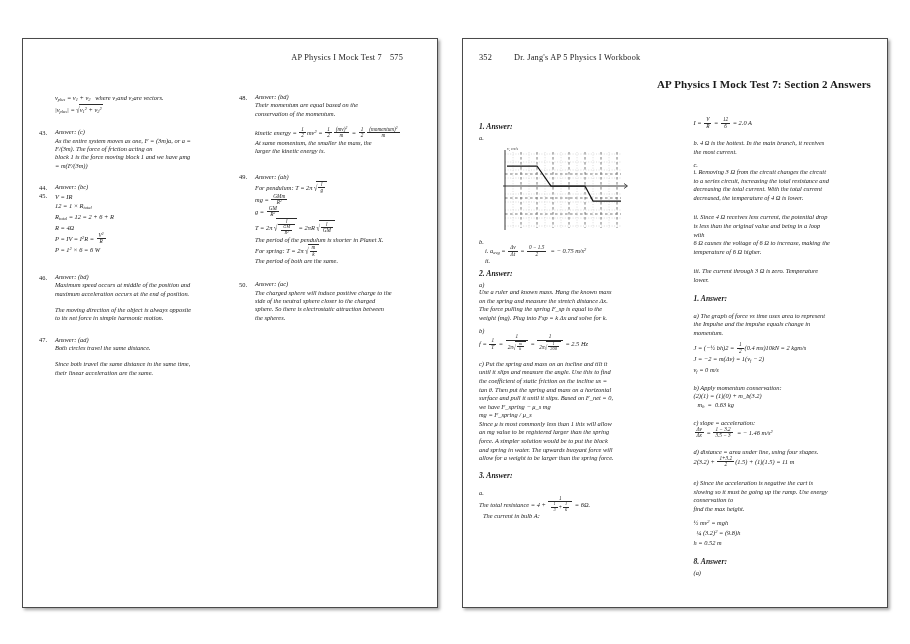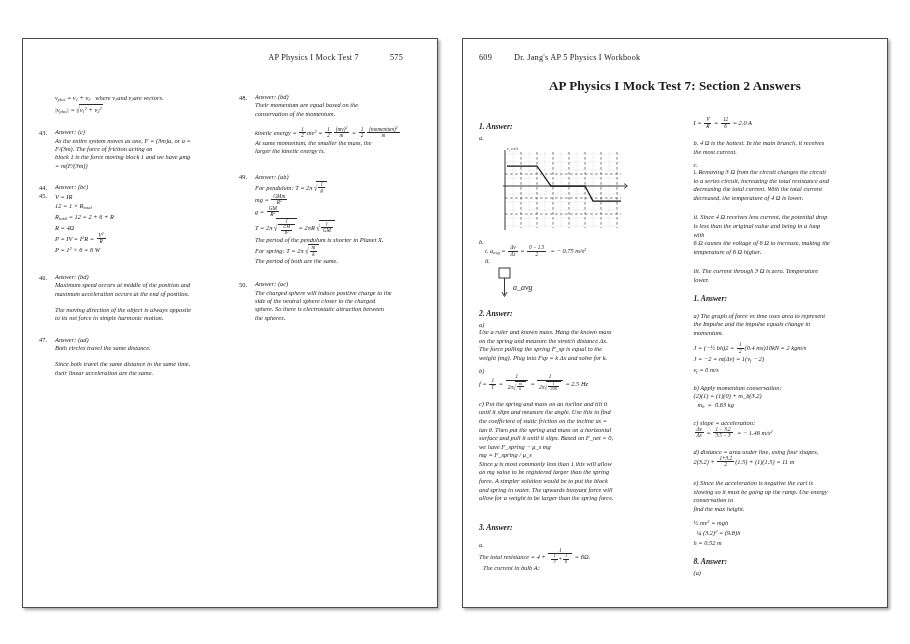--- a/index.html
+++ b/index.html
@@ -8,23 +8,23 @@
   .page{position:absolute;top:38px;height:570px;background:#ffffff;
         border:1px solid #4a4a4a;box-sizing:border-box;
         box-shadow:2px 2px 3px rgba(0,0,0,0.35);}
   .page-left{left:22px;width:416px;}
   .page-right{left:462px;width:426px;}
   .inner{position:absolute;inset:0;padding:14px 16px 10px 16px;box-sizing:border-box;}
 
   
   .runhead{font-size:8.3px;letter-spacing:.2px;color:#1b1b1b;}
   .runhead-left{text-align:right;padding-right:18px;}
-  .runhead-left .title{margin-right:31px;}
+  .runhead-left .title{margin-right:8px;}
   .runhead-right .pg{margin-right:22px;}
-  .sec-title{text-align:center;font-weight:bold;font-size:13px;margin-top:16px;letter-spacing:.1px;}
+  .sec-title{text-align:right;font-weight:bold;font-size:11px;margin-top:16px;letter-spacing:.1px;}
 
   
   .cols{position:absolute;left:16px;right:12px;display:flex;gap:14px;}
   .col{width:50%;}
 
   
   .blk{display:flex;margin-bottom:7px;line-height:1.30;}
   .num{width:16px;flex:0 0 16px;font-size:6.4px;font-style:normal;text-align:left;padding-top:.5px;}
   .body{flex:1;font-size:6.4px;font-style:italic;}
   .gap{height:6px;}
@@ -195,21 +195,21 @@
 
         </div>
       </div>
     </div>
   </div>
 
   <div class="page page-right">
     <div class="inner">
 
       <div class="runhead runhead-right">
-        <span class="pg">609</span><span>Dr. Jang's AP 5 Physics I Workbook</span>
+        <span class="pg">352</span><span>Dr. Jang's AP 5 Physics I Workbook</span>
       </div>
 
       <div class="sec-title">AP Physics I Mock Test 7: Section 2 Answers</div>
 
       <div class="cols" style="top:78px;gap:33px;">
 
         <div class="col">
 
           <div class="hdr">1. Answer:</div>
           <div class="lab">a.</div>
@@ -262,28 +262,20 @@
             </svg>
           </div>
 
           <div class="lab">b.</div>
           <div class="eq" style="margin-left:6px">
             i. <i>a</i><sub>avg</sub> = <span class="frac"><span class="t">Δv</span><span class="b">Δt</span></span> =
             <span class="frac"><span class="t">0 − 1.5</span><span class="b">2</span></span> &nbsp;= − 0.75 <i>m/s</i><sup>2</sup>
           </div>
           <div class="lab" style="margin-left:6px">ii.</div>
 
-          <div class="arrowfig">
-            <svg width="62" height="34" viewBox="0 0 62 34">
-              <rect x="6" y="2" width="11" height="10" fill="none" stroke="#222" stroke-width="0.9"></rect>
-              <line x1="11.5" y1="12" x2="11.5" y2="29" stroke="#222" stroke-width="0.9"></line>
-              <polyline points="9,26 11.5,30.5 14,26" fill="none" stroke="#222" stroke-width="0.9"></polyline>
-              <text x="20" y="24" font-family="Liberation Serif, serif" font-size="8" font-style="italic" fill="#222">a_avg</text>
-            </svg>
-          </div>
 
           <div class="hdr">2. Answer:</div>
           <div class="lab">a)</div>
           <div class="para">
             <div>Use a ruler and known mass. Hang the known mass</div>
             <div>on the spring and measure the stretch distance Δx.</div>
             <div>The force pulling the spring F_sp is equal to the</div>
             <div>weight (mg). Plug into Fsp = k Δx and solve for k.</div>
           </div>
 
@@ -303,21 +295,21 @@
             <div>surface and pull it until it slips. Based on F_net = 0,</div>
             <div>we have F_spring − μ_s mg</div>
             <div>mg = F_spring / μ_s</div>
             <div>Since μ is most commonly less than 1 this will allow</div>
             <div>an mg value to be registered larger than the spring</div>
             <div>force. A simpler solution would be to put the block</div>
             <div>and spring in water. The upwards buoyant force will</div>
             <div>allow for a weight to be larger than the spring force.</div>
           </div>
 
-          <div class="hdr" style="margin-top:20px">3. Answer:</div>
+          <div class="hdr" style="margin-top:8px">3. Answer:</div>
           <div style="height:6px"></div>
           <div class="lab">a.</div>
           <div class="eq" style="line-height:2.3">
             <i>The total resistance</i> = 4 +
             <span class="frac"><span class="t">1</span><span class="b"><span class="frac"><span class="t">1</span><span class="b">3</span></span>+<span class="frac"><span class="t">1</span><span class="b">6</span></span></span></span>
             = 6Ω.
           </div>
           <div class="lab" style="margin-left:4px">The current in bulb A:</div>
 
         </div>

